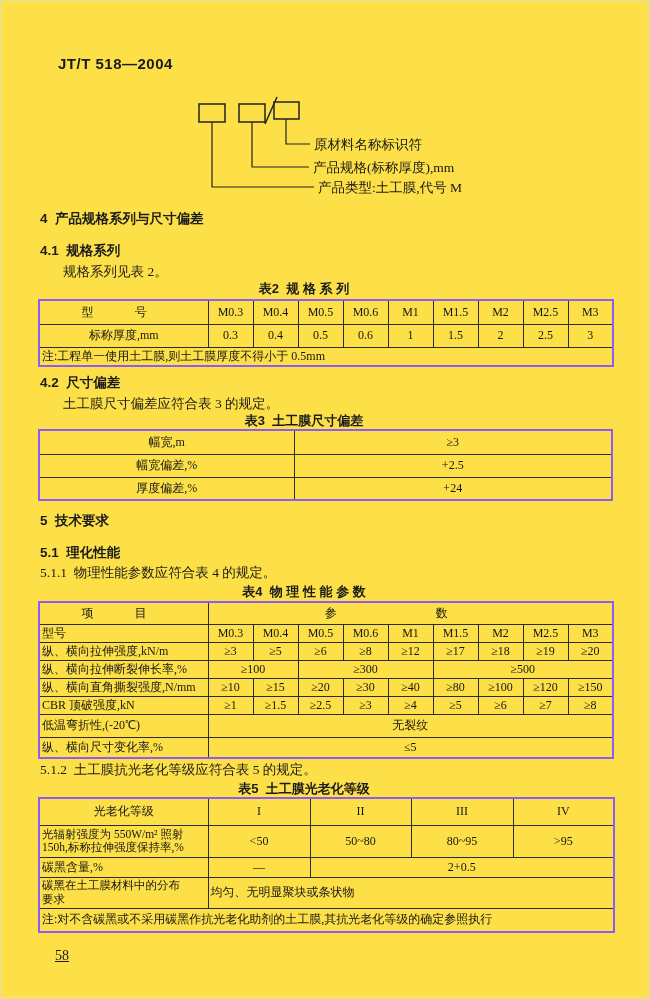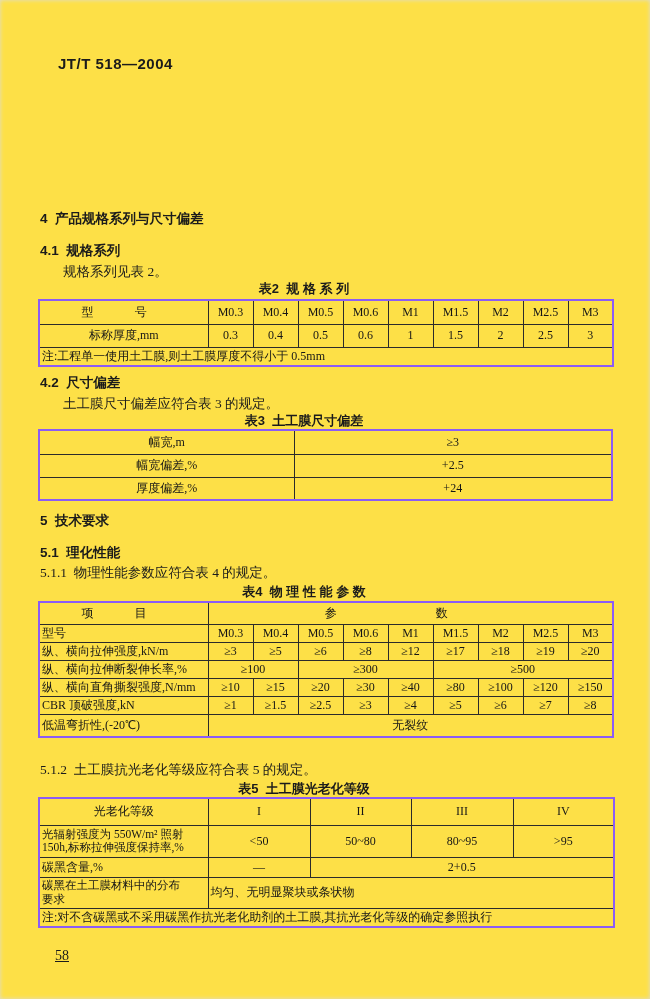--- a/index.html
+++ b/index.html
@@ -27,20 +27,38 @@
   td.gapw{letter-spacing:4em;padding-left:4em;white-space:nowrap;}
   .pageno{position:absolute;left:55px;top:948px;font:14px "Liberation Serif",serif;text-decoration:underline;}
 </style>
 </head>
 <body>
 
 <div id="page">
 
   <div class="doc-header">JT/T 518—2004</div>
 
+  <div class="diagram">
+    <svg width="650" height="112" viewBox="0 0 650 112">
+      <g fill="none" stroke="#222" stroke-width="1.5">
+        <rect x="199" y="9" width="26" height="18"></rect>
+        <rect x="239" y="9" width="26" height="18"></rect>
+        <line x1="265" y1="29" x2="277" y2="2"></line>
+        <rect x="274" y="7" width="25" height="17"></rect>
+      </g>
+      <g fill="none" stroke="#222" stroke-width="1.2">
+        <polyline points="286,24 286,49 310,49"></polyline>
+        <polyline points="252,27 252,72 309,72"></polyline>
+        <polyline points="212,27 212,92 314,92"></polyline>
+      </g>
+      <text class="dlabel" x="314" y="54">原材料名称标识符</text>
+      <text class="dlabel" x="313" y="77">产品规格(标称厚度),mm</text>
+      <text class="dlabel" x="318" y="97">产品类型:土工膜,代号 M</text>
+    </svg>
+  </div>
 
   <div class="h" style="top:210px">4  产品规格系列与尺寸偏差</div>
   <div class="h" style="top:242px">4.1  规格系列</div>
   <div class="para" style="top:263px">规格系列见表 2。</div>
 
   <div class="cap" style="top:280px">表2  规 格 系 列</div>
   <table class="tbl" style="top: 299px; width: 574px;">
       <colgroup>
         <col style="width: 169px;">
         <col style="width: 45px;">
@@ -183,20 +201,24 @@
           <td class="c">≥4</td>
           <td class="c">≥5</td>
           <td class="c">≥6</td>
           <td class="c">≥7</td>
           <td class="c">≥8</td>
         </tr>
         <tr style="height: 23px;">
           <td class="l">低温弯折性,(-20℃)</td>
           <td colspan="9" class="c">无裂纹</td>
         </tr>
+        <tr style="height: 21px;">
+          <td class="l">纵、横向尺寸变化率,%</td>
+          <td colspan="9" class="c">≤5</td>
+        </tr>
       </tbody>
     </table>
 
   <div class="para2" style="top:761px">5.1.2  土工膜抗光老化等级应符合表 5 的规定。</div>
 
   <div class="cap" style="top:780px">表5  土工膜光老化等级</div>
   <table class="tbl" style="top: 797px; width: 575px;">
       <colgroup>
         <col style="width: 169px;">
         <col style="width: 102px;">
@@ -223,21 +245,21 @@
         <tr style="height: 20px;">
           <td class="l">碳黑含量,%</td>
           <td class="c">—</td>
           <td colspan="3" class="c">2+0.5</td>
         </tr>
         <tr style="height: 31px;">
           <td class="l pre">碳黑在土工膜材料中的分布
 要求</td>
           <td colspan="4" class="l pad">均匀、无明显聚块或条状物</td>
         </tr>
-        <tr style="height: 18px;">
+        <tr style="height: 24px;">
           <td colspan="5" class="l">注:对不含碳黑或不采用碳黑作抗光老化助剂的土工膜,其抗光老化等级的确定参照执行</td>
         </tr>
       </tbody>
     </table>
 
   <div class="pageno">58</div>
 
 </div>
 
 </body></html>

